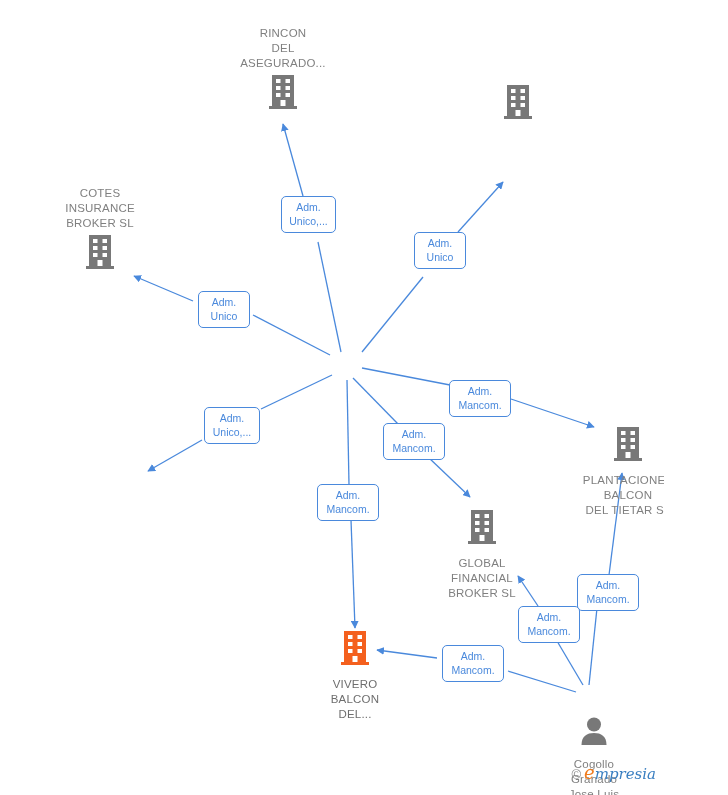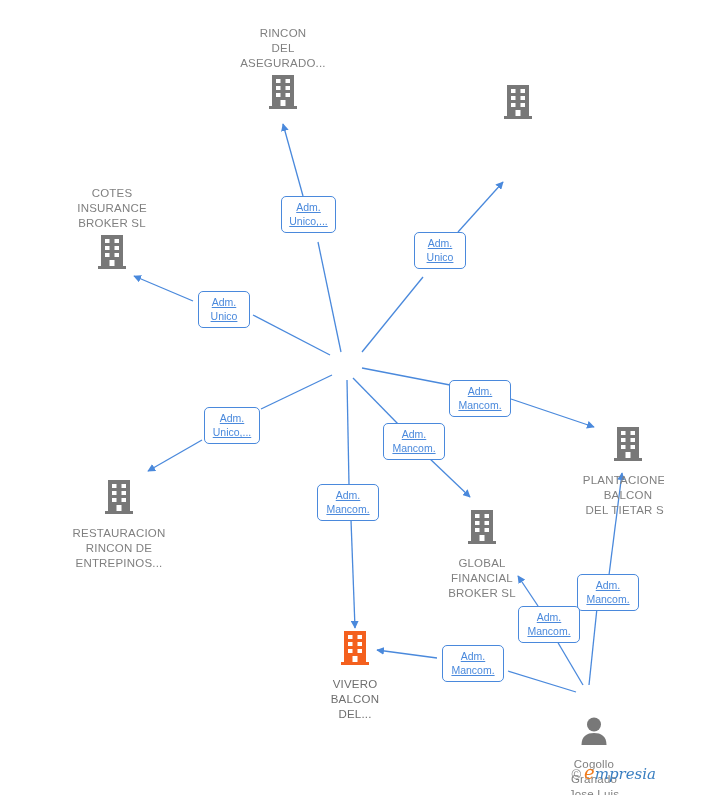--- a/index.html
+++ b/index.html
@@ -53,21 +53,20 @@
     background: #ffffff;
     border: 1px solid #4a89dc;
     border-radius: 5px;
     color: #4a89dc;
     font-size: 10.5px;
     line-height: 14px;
     text-align: center;
     padding: 3px 6px 4px 6px;
     white-space: pre-line;
     box-sizing: border-box;
-    text-decoration: underline;
   }
   #watermark {
     position: absolute;
     right: 8px;
     bottom: 12px;
     font-size: 15px;
     color: #3a7fc1;
     font-family: "DejaVu Serif", serif;
     font-style: italic;
     white-space: nowrap;
@@ -161,21 +160,21 @@
           <rect x="9" y="12" width="4.5" height="4"></rect>
           <rect x="18.5" y="12" width="4.5" height="4"></rect>
           <rect x="9" y="19" width="4.5" height="4"></rect>
           <rect x="18.5" y="19" width="4.5" height="4"></rect>
           <rect x="13.5" y="26" width="5" height="6"></rect>
         </g>
       </svg>
     </span>
   </div>
 
-  <div class="node label-top" style="left:112px; top:186px;">
+  <div class="node label-top" style="left:100px; top:186px;">
     <div class="node-label">COTES
 INSURANCE
 BROKER  SL</div>
     <span class="glyph">
       <svg width="32" height="36" viewBox="0 0 32 36" fill="currentColor" aria-hidden="true">
         <rect x="5" y="1" width="22" height="31"></rect>
         <rect x="2" y="32" width="28" height="3"></rect>
         <g fill="#ffffff">
           <rect x="9" y="5" width="4.5" height="4"></rect>
           <rect x="18.5" y="5" width="4.5" height="4"></rect>
@@ -183,40 +182,20 @@
           <rect x="18.5" y="12" width="4.5" height="4"></rect>
           <rect x="9" y="19" width="4.5" height="4"></rect>
           <rect x="18.5" y="19" width="4.5" height="4"></rect>
           <rect x="13.5" y="26" width="5" height="6"></rect>
         </g>
       </svg>
     </span>
   </div>
 
 
-  <div class="node label-bottom" style="left:119px; top:479px;">
-    <span class="glyph">
-      <svg width="32" height="36" viewBox="0 0 32 36" fill="currentColor" aria-hidden="true">
-        <rect x="5" y="1" width="22" height="31"></rect>
-        <rect x="2" y="32" width="28" height="3"></rect>
-        <g fill="#ffffff">
-          <rect x="9" y="5" width="4.5" height="4"></rect>
-          <rect x="18.5" y="5" width="4.5" height="4"></rect>
-          <rect x="9" y="12" width="4.5" height="4"></rect>
-          <rect x="18.5" y="12" width="4.5" height="4"></rect>
-          <rect x="9" y="19" width="4.5" height="4"></rect>
-          <rect x="18.5" y="19" width="4.5" height="4"></rect>
-          <rect x="13.5" y="26" width="5" height="6"></rect>
-        </g>
-      </svg>
-    </span>
-    <div class="node-label">RESTAURACION
-RINCON DE
-ENTREPINOS...</div>
-  </div>
 
   <div class="node label-bottom" style="left:482px; top:509px;">
     <span class="glyph">
       <svg width="32" height="36" viewBox="0 0 32 36" fill="currentColor" aria-hidden="true">
         <rect x="5" y="1" width="22" height="31"></rect>
         <rect x="2" y="32" width="28" height="3"></rect>
         <g fill="#ffffff">
           <rect x="9" y="5" width="4.5" height="4"></rect>
           <rect x="18.5" y="5" width="4.5" height="4"></rect>
           <rect x="9" y="12" width="4.5" height="4"></rect>

